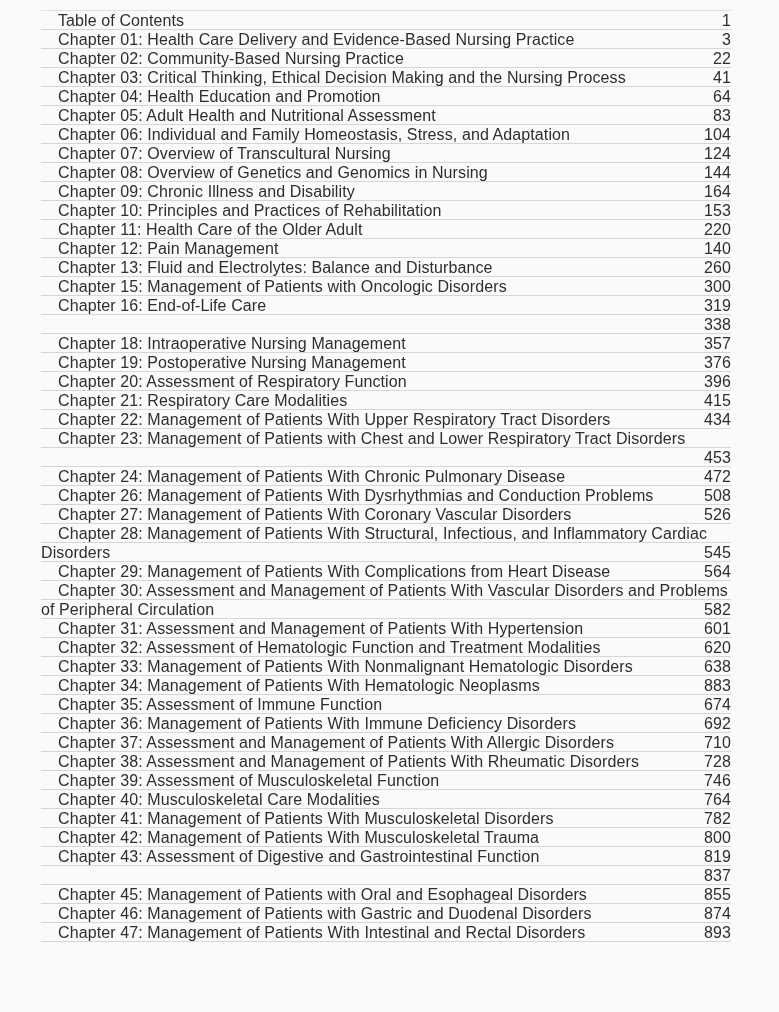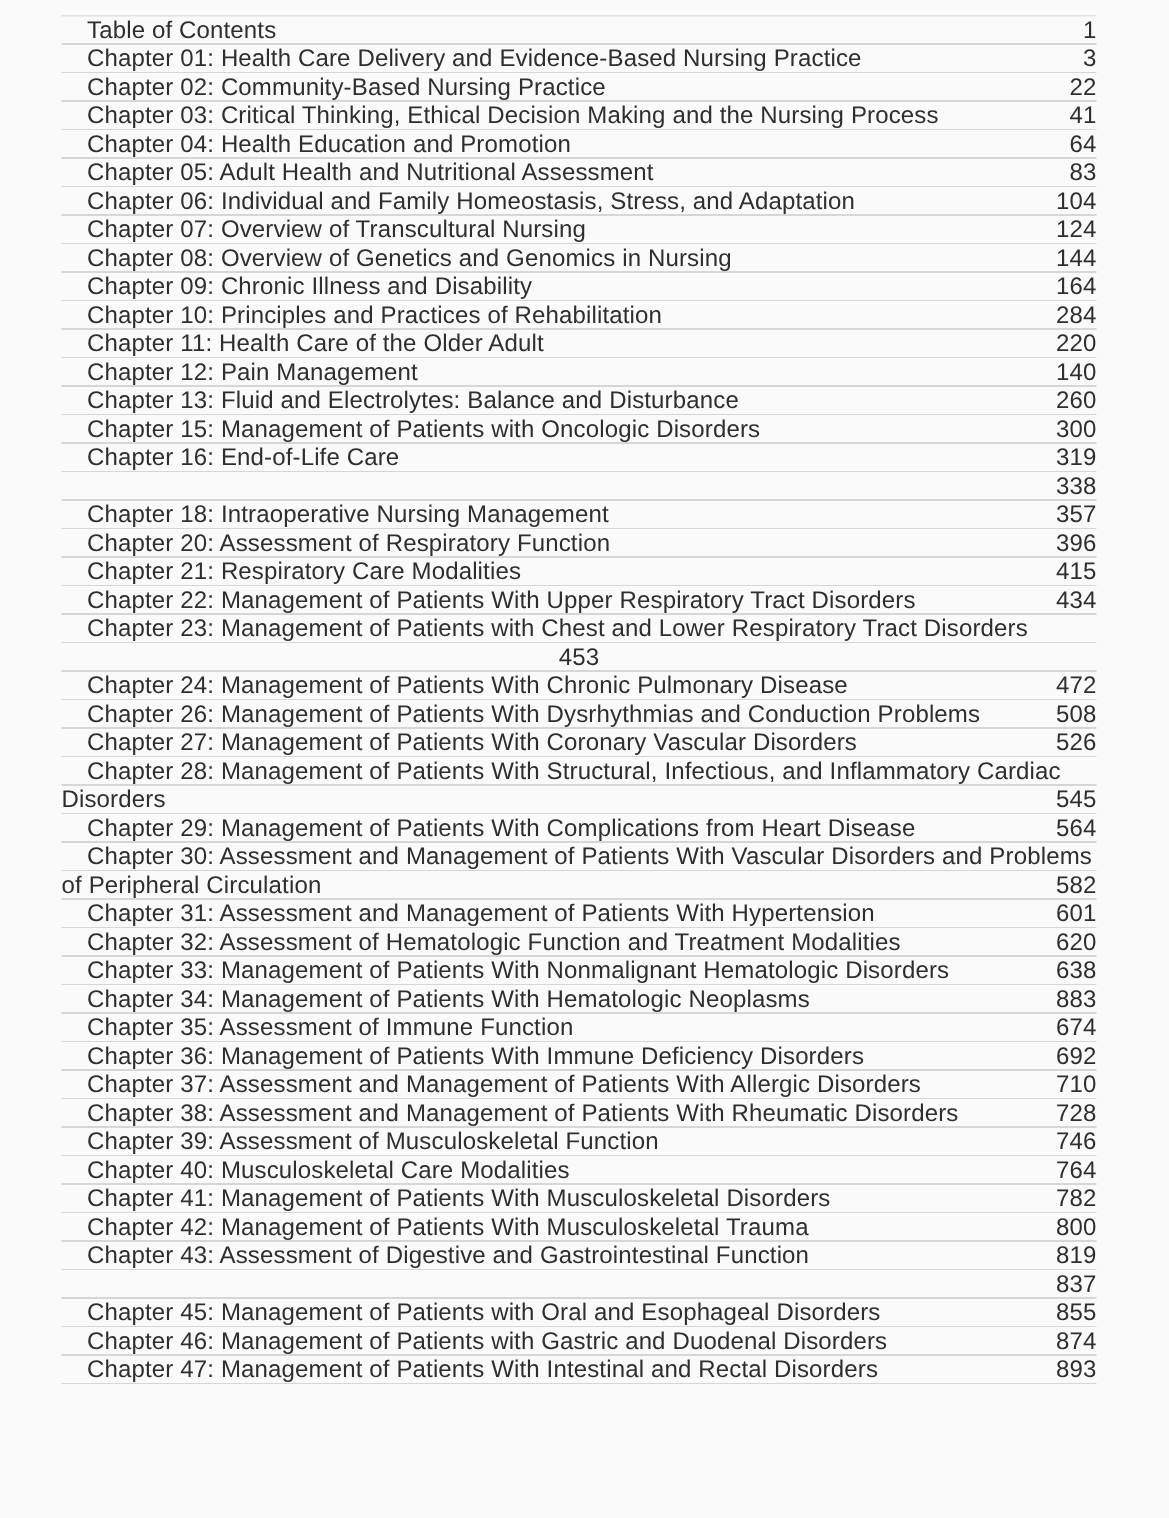--- a/index.html
+++ b/index.html
@@ -46,21 +46,20 @@
     float: right;
     width: 58px;
     text-align: right;
     text-indent: 0;
   }
   .page.own-line {              
     float: none;
     display: block;
     clear: both;
     width: auto;
-    text-align: center;
   }
 </style>
 </head>
 <body>
 
 <div class="toc-list">
   <p class="entry"><span class="title">Table of Contents</span><span class="page">1</span></p>
 
   <p class="entry"><span class="title">Chapter 01: Health Care Delivery and Evidence-Based Nursing Practice</span><span class="page">3</span></p>
 
@@ -73,37 +72,38 @@
   <p class="entry"><span class="title">Chapter 05: Adult Health and Nutritional Assessment</span><span class="page">83</span></p>
 
   <p class="entry"><span class="title">Chapter 06: Individual and Family Homeostasis, Stress, and Adaptation</span><span class="page">104</span></p>
 
   <p class="entry"><span class="title">Chapter 07: Overview of Transcultural Nursing</span><span class="page">124</span></p>
 
   <p class="entry"><span class="title">Chapter 08: Overview of Genetics and Genomics in Nursing</span><span class="page">144</span></p>
 
   <p class="entry"><span class="title">Chapter 09: Chronic Illness and Disability</span><span class="page">164</span></p>
 
-  <p class="entry"><span class="title">Chapter 10: Principles and Practices of Rehabilitation</span><span class="page">284</span></p>
+  <p class="entry"><span class="title">Chapter 10: Principles and Practices of Rehabilitation</span><span class="page">153</span></p>
 
   <p class="entry"><span class="title">Chapter 11: Health Care of the Older Adult</span><span class="page">220</span></p>
 
   <p class="entry"><span class="title">Chapter 12: Pain Management</span><span class="page">140</span></p>
 
   <p class="entry"><span class="title">Chapter 13: Fluid and Electrolytes: Balance and Disturbance</span><span class="page">260</span></p>
 
 
   <p class="entry"><span class="title">Chapter 15: Management of Patients with Oncologic Disorders</span><span class="page">300</span></p>
 
   <p class="entry"><span class="title">Chapter 16: End-of-Life Care</span><span class="page">319</span></p>
 
   <p class="entry"><span class="page">338</span></p>
 
   <p class="entry"><span class="title">Chapter 18: Intraoperative Nursing Management</span><span class="page">357</span></p>
 
+  <p class="entry"><span class="title">Chapter 19: Postoperative Nursing Management</span><span class="page">376</span></p>
 
   <p class="entry"><span class="title">Chapter 20: Assessment of Respiratory Function</span><span class="page">396</span></p>
 
   <p class="entry"><span class="title">Chapter 21: Respiratory Care Modalities</span><span class="page">415</span></p>
 
   <p class="entry"><span class="title">Chapter 22: Management of Patients With Upper Respiratory Tract Disorders</span><span class="page">434</span></p>
 
   <p class="entry"><span class="title">Chapter 23: Management of Patients with Chest and Lower Respiratory Tract Disorders</span><span class="page own-line">453</span></p>
 
   <p class="entry"><span class="title">Chapter 24: Management of Patients With Chronic Pulmonary Disease</span><span class="page">472</span></p>

